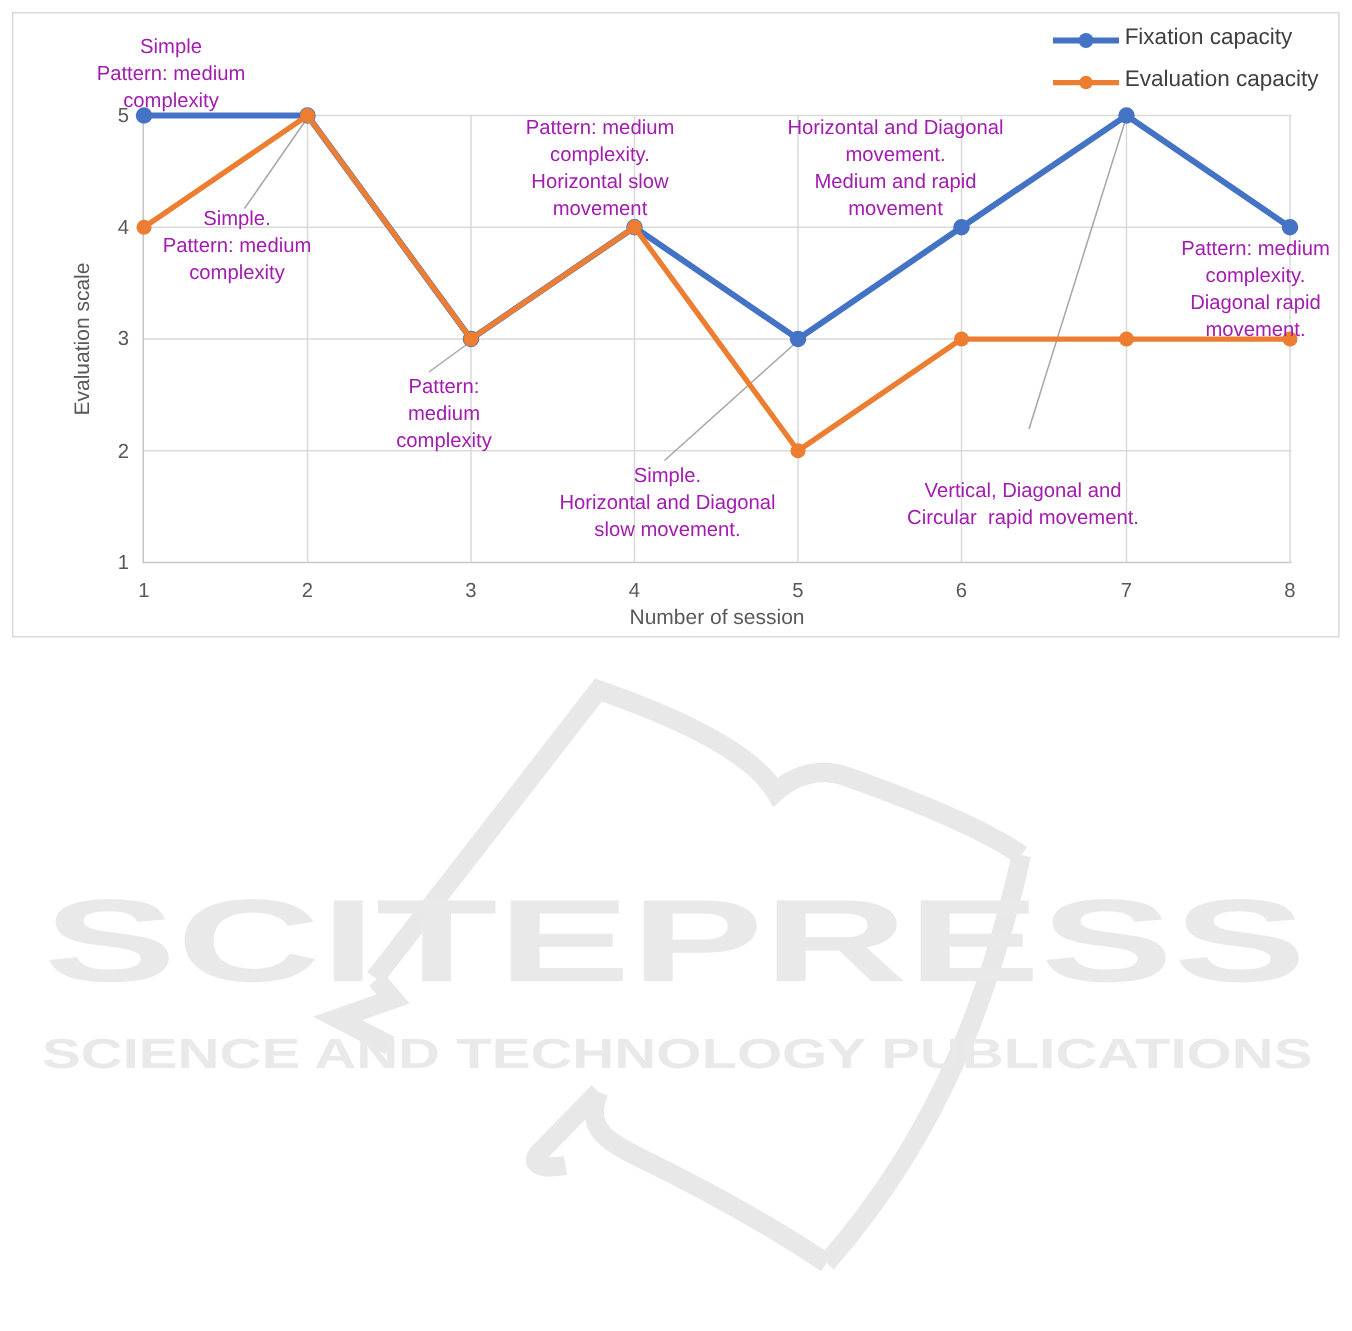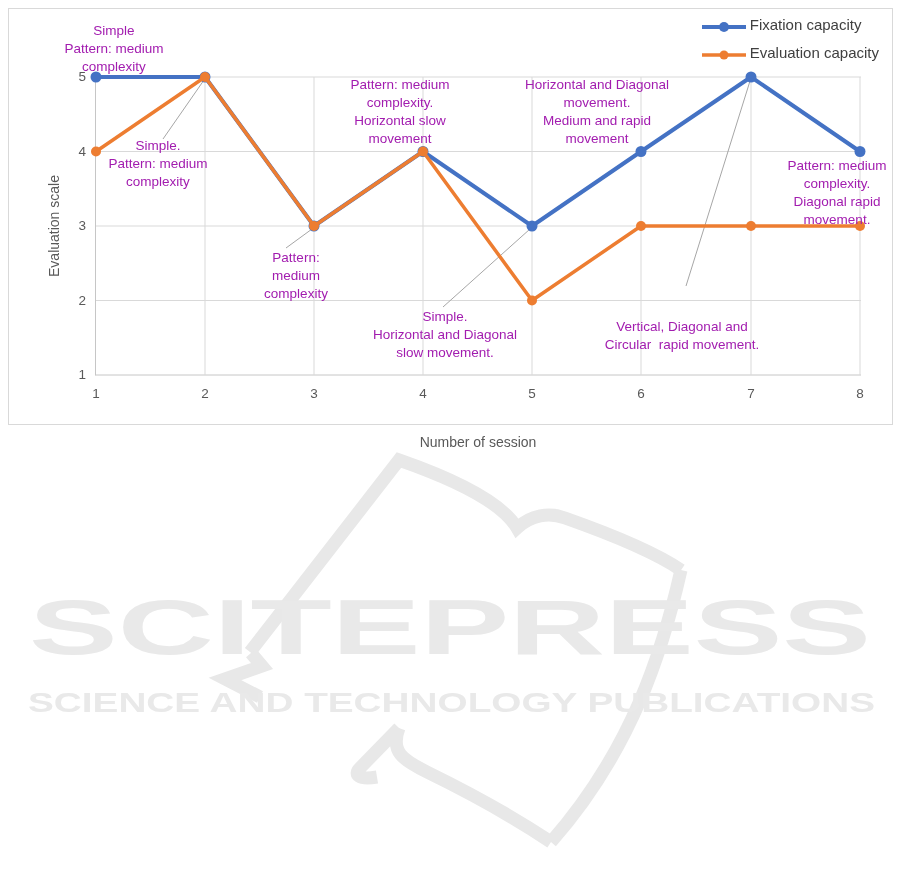--- a/index.html
+++ b/index.html
@@ -9,21 +9,21 @@
         border:1px solid #d9d9d9;background:#fff;}
   #chart-svg{position:absolute;left:0;top:0;}
   #wm-svg{position:absolute;left:0;top:0;z-index:0;}
   .overlay{position:absolute;left:0;top:0;width:901px;height:440px;z-index:3;}
   .tick{position:absolute;font-size:13.5px;color:#595959;}
   .ytick{width:24px;text-align:right;}
   .xtick{width:24px;text-align:center;}
   .axis-title{position:absolute;font-size:14px;color:#595959;text-align:center;}
   .y-axis-title{left:-6px;top:218px;width:120px;height:16px;
         transform:rotate(-90deg);transform-origin:center;}
-  .x-axis-title{left:398px;top:403px;width:160px;margin-top:31px;}
+  .x-axis-title{left:398px;top:403px;width:160px;}
   .ann{position:absolute;font-size:13.5px;line-height:18px;color:#a21caf;
         text-align:center;white-space:pre;transform:translateX(-50%);}
   .legend{position:absolute;right:22px;top:16px;display:flex;flex-direction:column;gap:11px;}
   .legend-row{display:flex;align-items:flex-end;gap:3px;}
   .legend-label{font-size:15px;color:#404040;white-space:nowrap;}
 </style>
 </head>
 <body>
 
 <div class="page">

